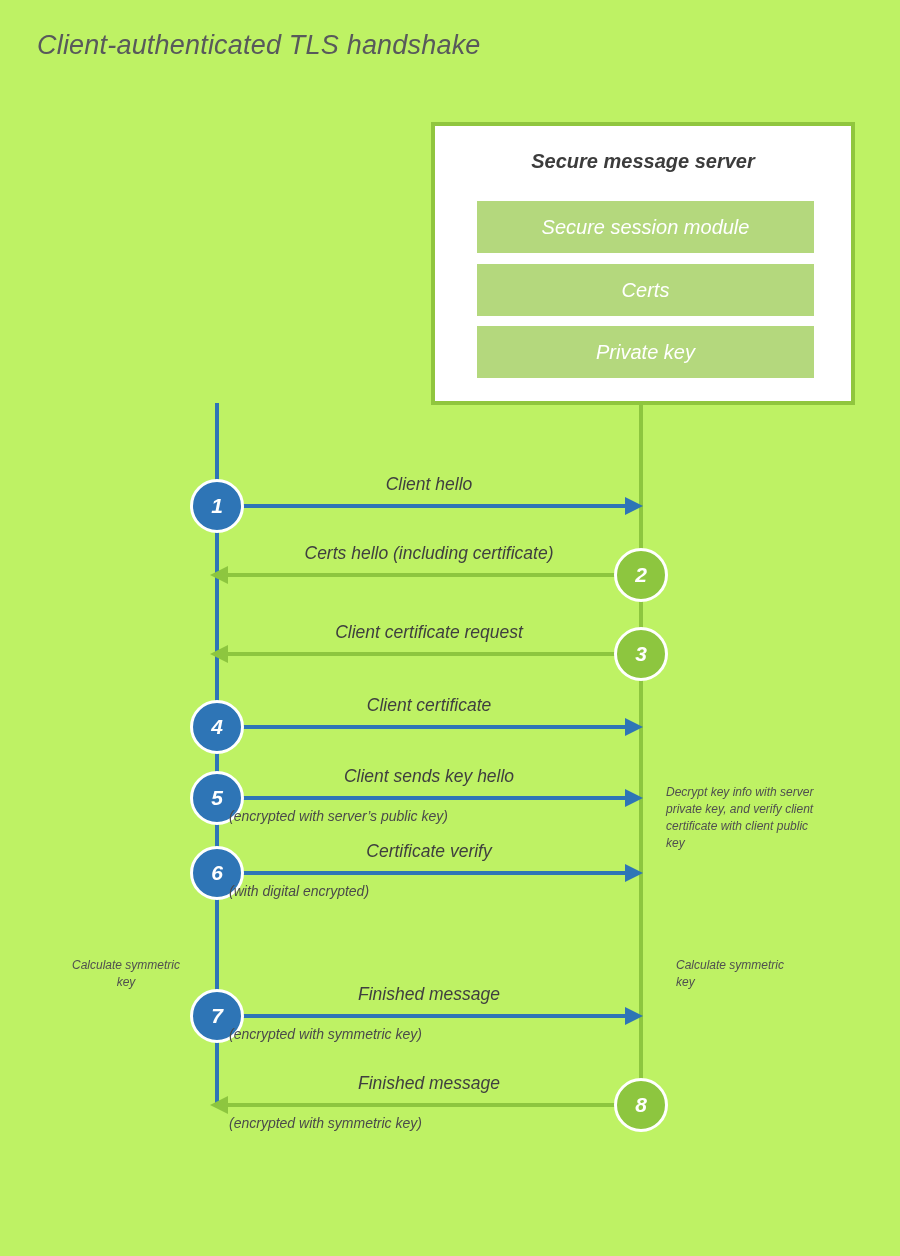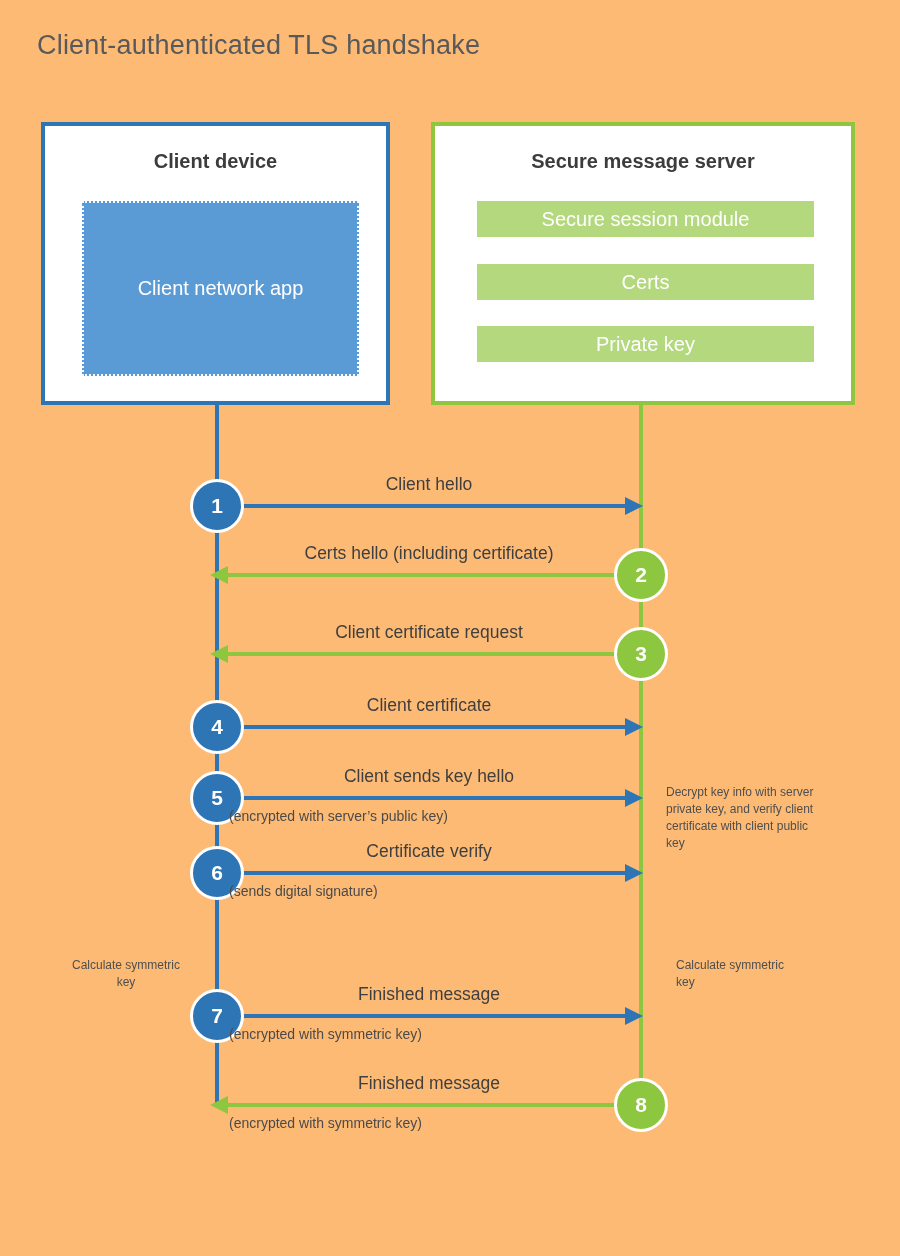--- a/index.html
+++ b/index.html
@@ -2,22 +2,23 @@
 <html><head>
 <meta charset="utf-8">
 <style>
   * { margin: 0; padding: 0; box-sizing: border-box; }
   html, body { background: #ffffff; }
   body { font-family: "Liberation Sans", "DejaVu Sans", sans-serif; }
   .page {
     position: relative;
     width: 900px;
     height: 1256px;
-    background: #fdba74;
+    background: #bef264;
     overflow: hidden;
+    font-style: italic;
   }
   .title {
     position: absolute;
     left: 37px; top: 30px;
     font-size: 27px;
     font-weight: 300;
     color: #58595b;
     letter-spacing: 0.2px;
   }
   
@@ -48,21 +49,21 @@
     display: inline-block;
     width: 180px;
     color: #ffffff;
     font-size: 20px;
     line-height: 1.45;
     text-align: center;
   }
   .module-bar {
     position: absolute;
     left: 42px;
-    width: 337px; height: 36px;
+    width: 337px; height: 52px;
     background: #b4d87d;
     color: #ffffff;
     font-size: 20px;
     display: flex; align-items: center; justify-content: center;
   }
   .bar-0 { top: 75px; }
   .bar-1 { top: 138px; }
   .bar-2 { top: 200px; }
   
   .lifeline { position: absolute; width: 4px; top: 403px; height: 703px; }
@@ -113,26 +114,20 @@
   .note-calc-left  { left: 64px;  top: 938px; width: 124px; text-align: center; }
   .note-calc-right { left: 676px; top: 938px; width: 110px; text-align: left; }
 </style>
 </head>
 <body>
 
 <div class="page">
 
   <div class="title">Client-authenticated TLS handshake</div>
 
-  <div class="actor-box client-box">
-    <div class="actor-title">Client device</div>
-    <div class="app-box">
-      <span>Client network app</span>
-    </div>
-  </div>
 
   <div class="actor-box server-box">
     <div class="actor-title">Secure message server</div>
     <div class="module-bar bar-0">
       <span>Secure session module</span>
     </div>
     <div class="module-bar bar-1">
       <span>Certs</span>
     </div>
     <div class="module-bar bar-2">
@@ -189,21 +184,21 @@
     <div class="msub" style="top:808px">(encrypted with server’s public key)</div>
   </div>
 
   <div>
     <div class="mline blue" style="top:871px"></div>
     <div class="mhead right" style="top:864px"></div>
     <div class="mcircle blue" style="top:846px">
       <span>6</span>
     </div>
     <div class="mlabel" style="top:841px">Certificate verify</div>
-    <div class="msub" style="top:883px">(sends digital signature)</div>
+    <div class="msub" style="top:883px">(with digital encrypted)</div>
   </div>
 
   <div>
     <div class="mline blue" style="top:1014px"></div>
     <div class="mhead right" style="top:1007px"></div>
     <div class="mcircle blue" style="top:989px">
       <span>7</span>
     </div>
     <div class="mlabel" style="top:984px">Finished message</div>
     <div class="msub" style="top:1026px">(encrypted with symmetric key)</div>

